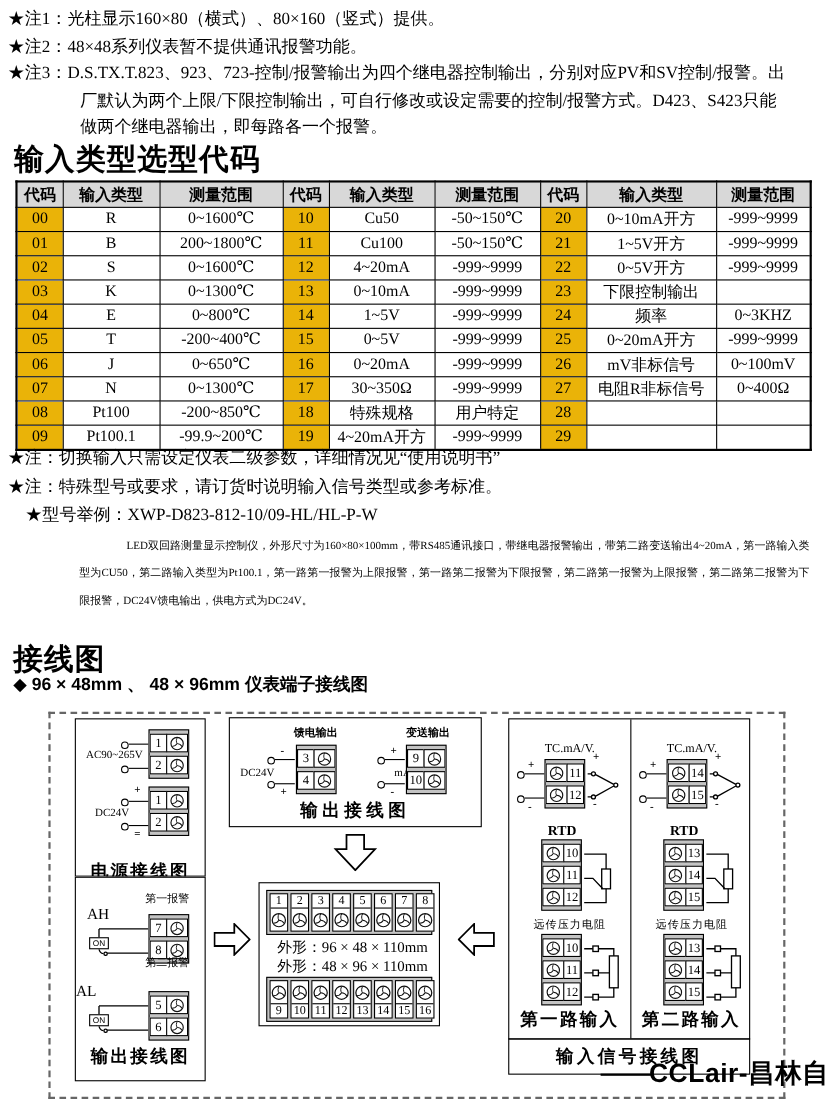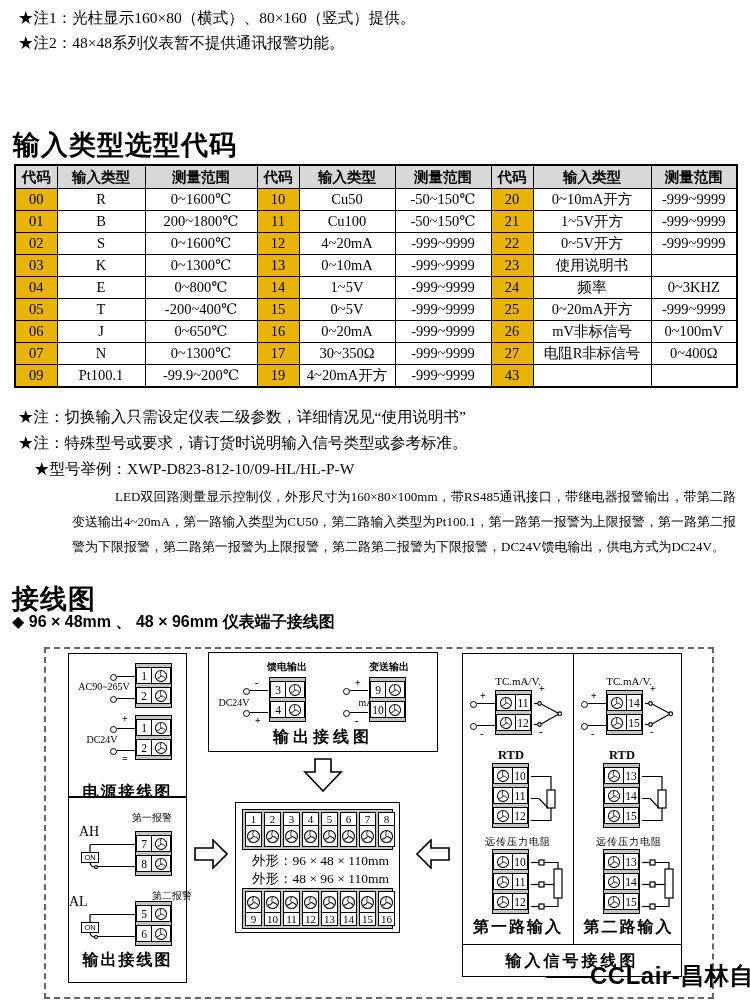--- a/index.html
+++ b/index.html
@@ -1,25 +1,25 @@
 <!DOCTYPE html>
 <html><head>
 <meta charset="utf-8">
 <style>
   html,body{margin:0;padding:0;background:#fff;}
   .page{position:relative;width:750px;height:1007px;background:#fff;overflow:hidden;
         font-family:"Liberation Serif","DejaVu Serif",serif;color:#000;}
   .h1{position:absolute;font-family:"Liberation Sans","DejaVu Sans",sans-serif;
       font-weight:bold;font-size:27px;letter-spacing:1px;color:#000;}
-  .notes{position:absolute;left:18px;width:708px;}
+  .notes{position:absolute;left:7px;width:708px;}
   .note{font-size:15.5px;padding-left:66px;text-indent:-66px;}
   .notes-top .note{line-height:24.5px;}
   .notes-mid .note{line-height:26px;}
   .note .lbl{white-space:nowrap;}
-  .para{position:absolute;left:72px;top:484px;width:664px;font-size:13px;
+  .para{position:absolute;left:72px;top:484px;width:664px;font-size:10px;
         line-height:25px;text-align:justify;text-indent:43px;}
   .subtitle{position:absolute;left:12px;top:612px;
         font-family:"Liberation Sans","DejaVu Sans",sans-serif;font-weight:bold;font-size:16px;}
   
   .sel-table{position:absolute;left:14px;top:164px;width:722px;border-collapse:collapse;
         border:2px solid #000;table-layout:fixed;}
   .sel-table th,.sel-table td{border:1px solid #000;text-align:center;padding:0;
         font-size:14.5px;height:21px;overflow:hidden;white-space:nowrap;}
   .sel-table th{font-weight:bold;background:#d8d8d8;height:22px;}
   .sel-table td.code{background:#eab308;}
@@ -75,20 +75,21 @@
   .footer-line{position:absolute;left:546px;top:336px;width:46px;border-top:2px solid #000;}
 </style>
 </head>
 <body>
 
 <div class="page">
 
   <div class="notes notes-top" style="top:6px;">
     <div class="note"><span class="lbl">★注1：</span><span>光柱显示160×80（横式）、80×160（竖式）提供。</span></div>
     <div class="note"><span class="lbl">★注2：</span><span>48×48系列仪表暂不提供通讯报警功能。</span></div>
+    <div class="note"><span class="lbl">★注3：</span><span>D.S.TX.T.823、923、723-控制/报警输出为四个继电器控制输出，分别对应PV和SV控制/报警。出厂默认为两个上限/下限控制输出，可自行修改或设定需要的控制/报警方式。D423、S423只能做两个继电器输出，即每路各一个报警。</span></div>
   </div>
 
   <div class="h1" style="left:13px;top:127px;">输入类型选型代码</div>
 
   <table class="sel-table">
     <colgroup>
       <col style="width:42px">
         <col style="width:88px">
         <col style="width:112px">
       <col style="width:42px">
@@ -146,21 +147,21 @@
           <td>-999~9999</td>
         </tr>
         <tr>
           <td class="code">03</td>
           <td>K</td>
           <td>0~1300℃</td>
           <td class="code">13</td>
           <td>0~10mA</td>
           <td>-999~9999</td>
           <td class="code">23</td>
-          <td>使用说明书</td>
+          <td>下限控制输出</td>
           <td></td>
         </tr>
         <tr>
           <td class="code">04</td>
           <td>E</td>
           <td>0~800℃</td>
           <td class="code">14</td>
           <td>1~5V</td>
           <td>-999~9999</td>
           <td class="code">24</td>
@@ -194,27 +195,38 @@
           <td>N</td>
           <td>0~1300℃</td>
           <td class="code">17</td>
           <td>30~350Ω</td>
           <td>-999~9999</td>
           <td class="code">27</td>
           <td>电阻R非标信号</td>
           <td>0~400Ω</td>
         </tr>
         <tr>
+          <td class="code">08</td>
+          <td>Pt100</td>
+          <td>-200~850℃</td>
+          <td class="code">18</td>
+          <td>特殊规格</td>
+          <td>用户特定</td>
+          <td class="code">28</td>
+          <td></td>
+          <td></td>
+        </tr>
+        <tr>
           <td class="code">09</td>
           <td>Pt100.1</td>
           <td>-99.9~200℃</td>
           <td class="code">19</td>
           <td>4~20mA开方</td>
           <td>-999~9999</td>
-          <td class="code">43</td>
+          <td class="code">29</td>
           <td></td>
           <td></td>
         </tr>
       </tbody>
   </table>
 
   <div class="notes notes-mid" style="top:404px;">
     <div class="note"><span class="lbl">★注：</span><span>切换输入只需设定仪表二级参数，详细情况见“使用说明书”</span></div>
     <div class="note"><span class="lbl">★注：</span><span>特殊型号或要求，请订货时说明输入信号类型或参考标准。</span></div>
     <div class="note" style="padding-left:92px;text-indent:-92px;margin-left:16px;"><span class="lbl">★型号举例：</span><span>XWP-D823-812-10/09-HL/HL-P-W</span></div>
@@ -328,21 +340,21 @@
                 <circle cx="10" cy="10" r="8" fill="none" stroke="#111" stroke-width="1.5"></circle>
                 <g fill="none" stroke="#111" stroke-width="1.2">
                   <path d="M10 10C8.6 7.6 8.8 4.8 10.2 2.4"></path>
                   <path d="M10 10C8.6 7.6 8.8 4.8 10.2 2.4" transform="rotate(120 10 10)"></path>
                   <path d="M10 10C8.6 7.6 8.8 4.8 10.2 2.4" transform="rotate(240 10 10)"></path>
                 </g>
               </svg>
             </div>
           </div>
         </div>
-      <div class="slabel" style="left:58px;top:92px;width:50px;margin-left:20px;">第二报警</div>
+      <div class="slabel" style="left:58px;top:72px;width:50px;">第二报警</div>
       <div class="biglabel" style="left:0;top:97px;">AL</div>
       <svg class="wiresvg" style="left:11px;top:111px;width:55px;height:30px;" viewBox="0 0 55 30">
         <path d="M10 5.5 H55"></path>
           <path d="M10 5.5 V13.5"></path>
         <path d="M10 23.5 Q10.5 27.5 14 28"></path>
           <circle cx="16" cy="28" r="1.5"></circle>
           <path d="M17.5 27.5 H55"></path>
       </svg>
       <div class="onbox" style="left:12px;top:124px;">ON</div>
       <div class="tblock" style="left:66px;top:103px;">

